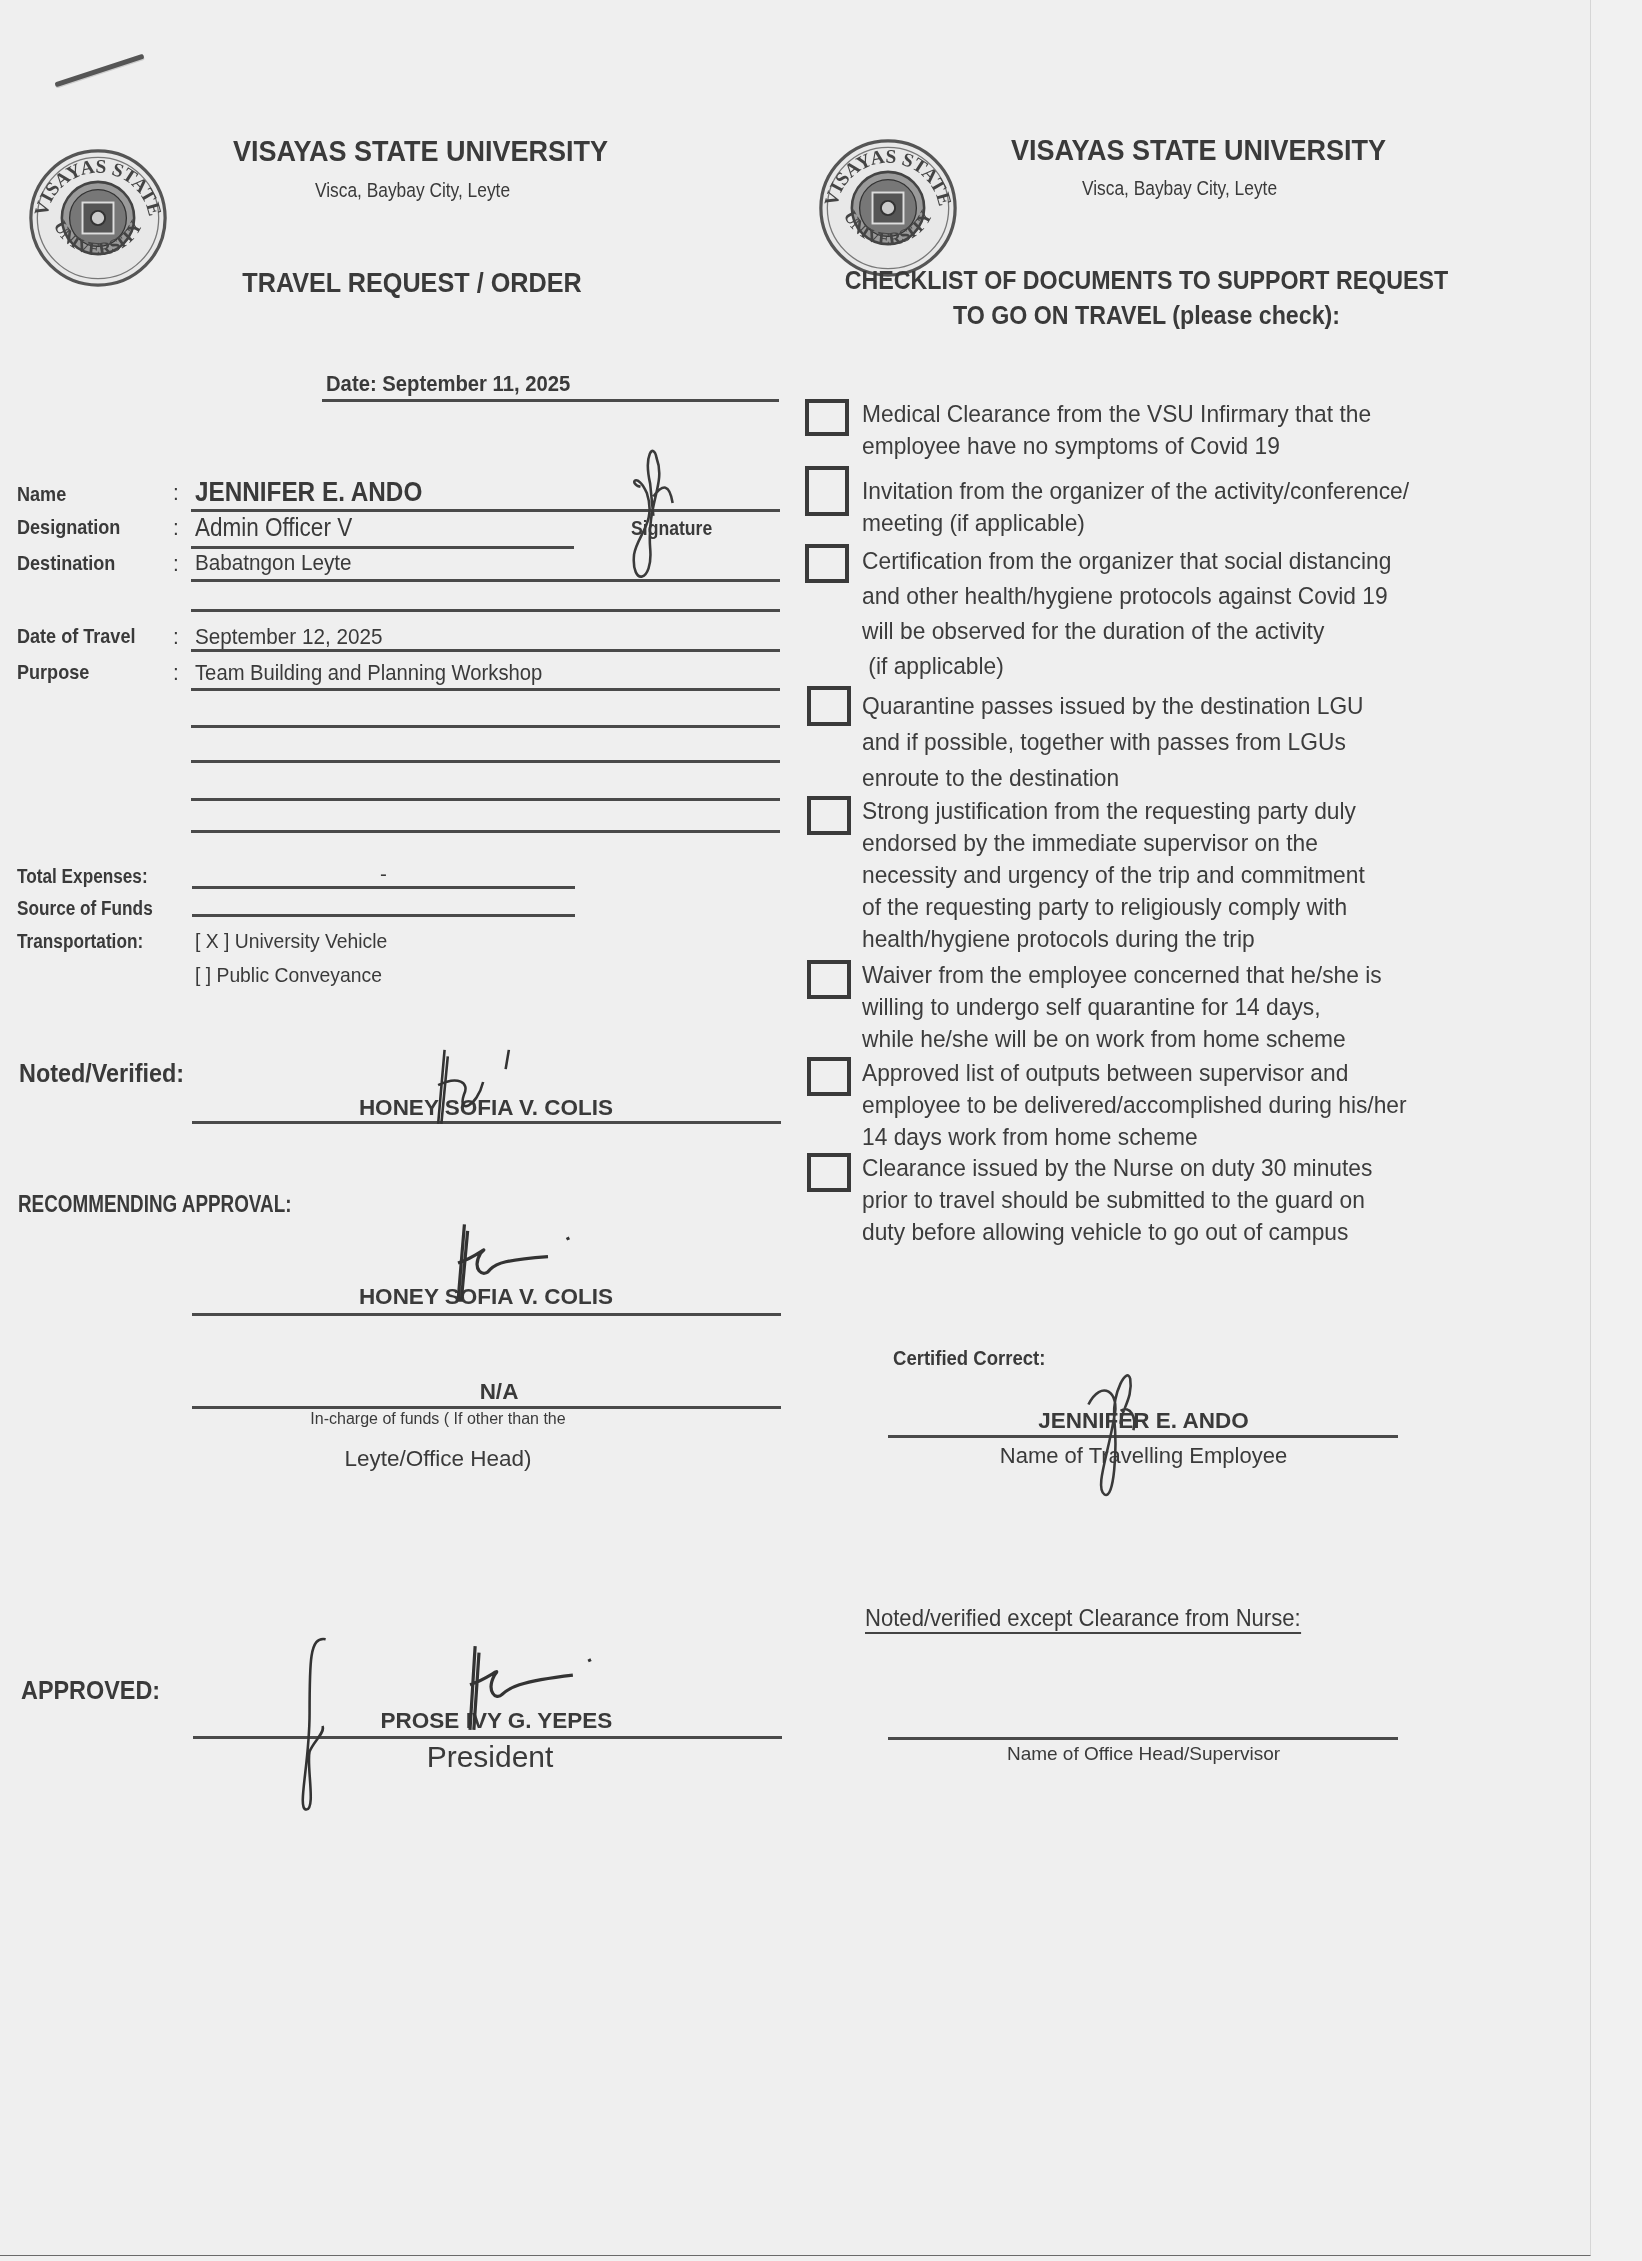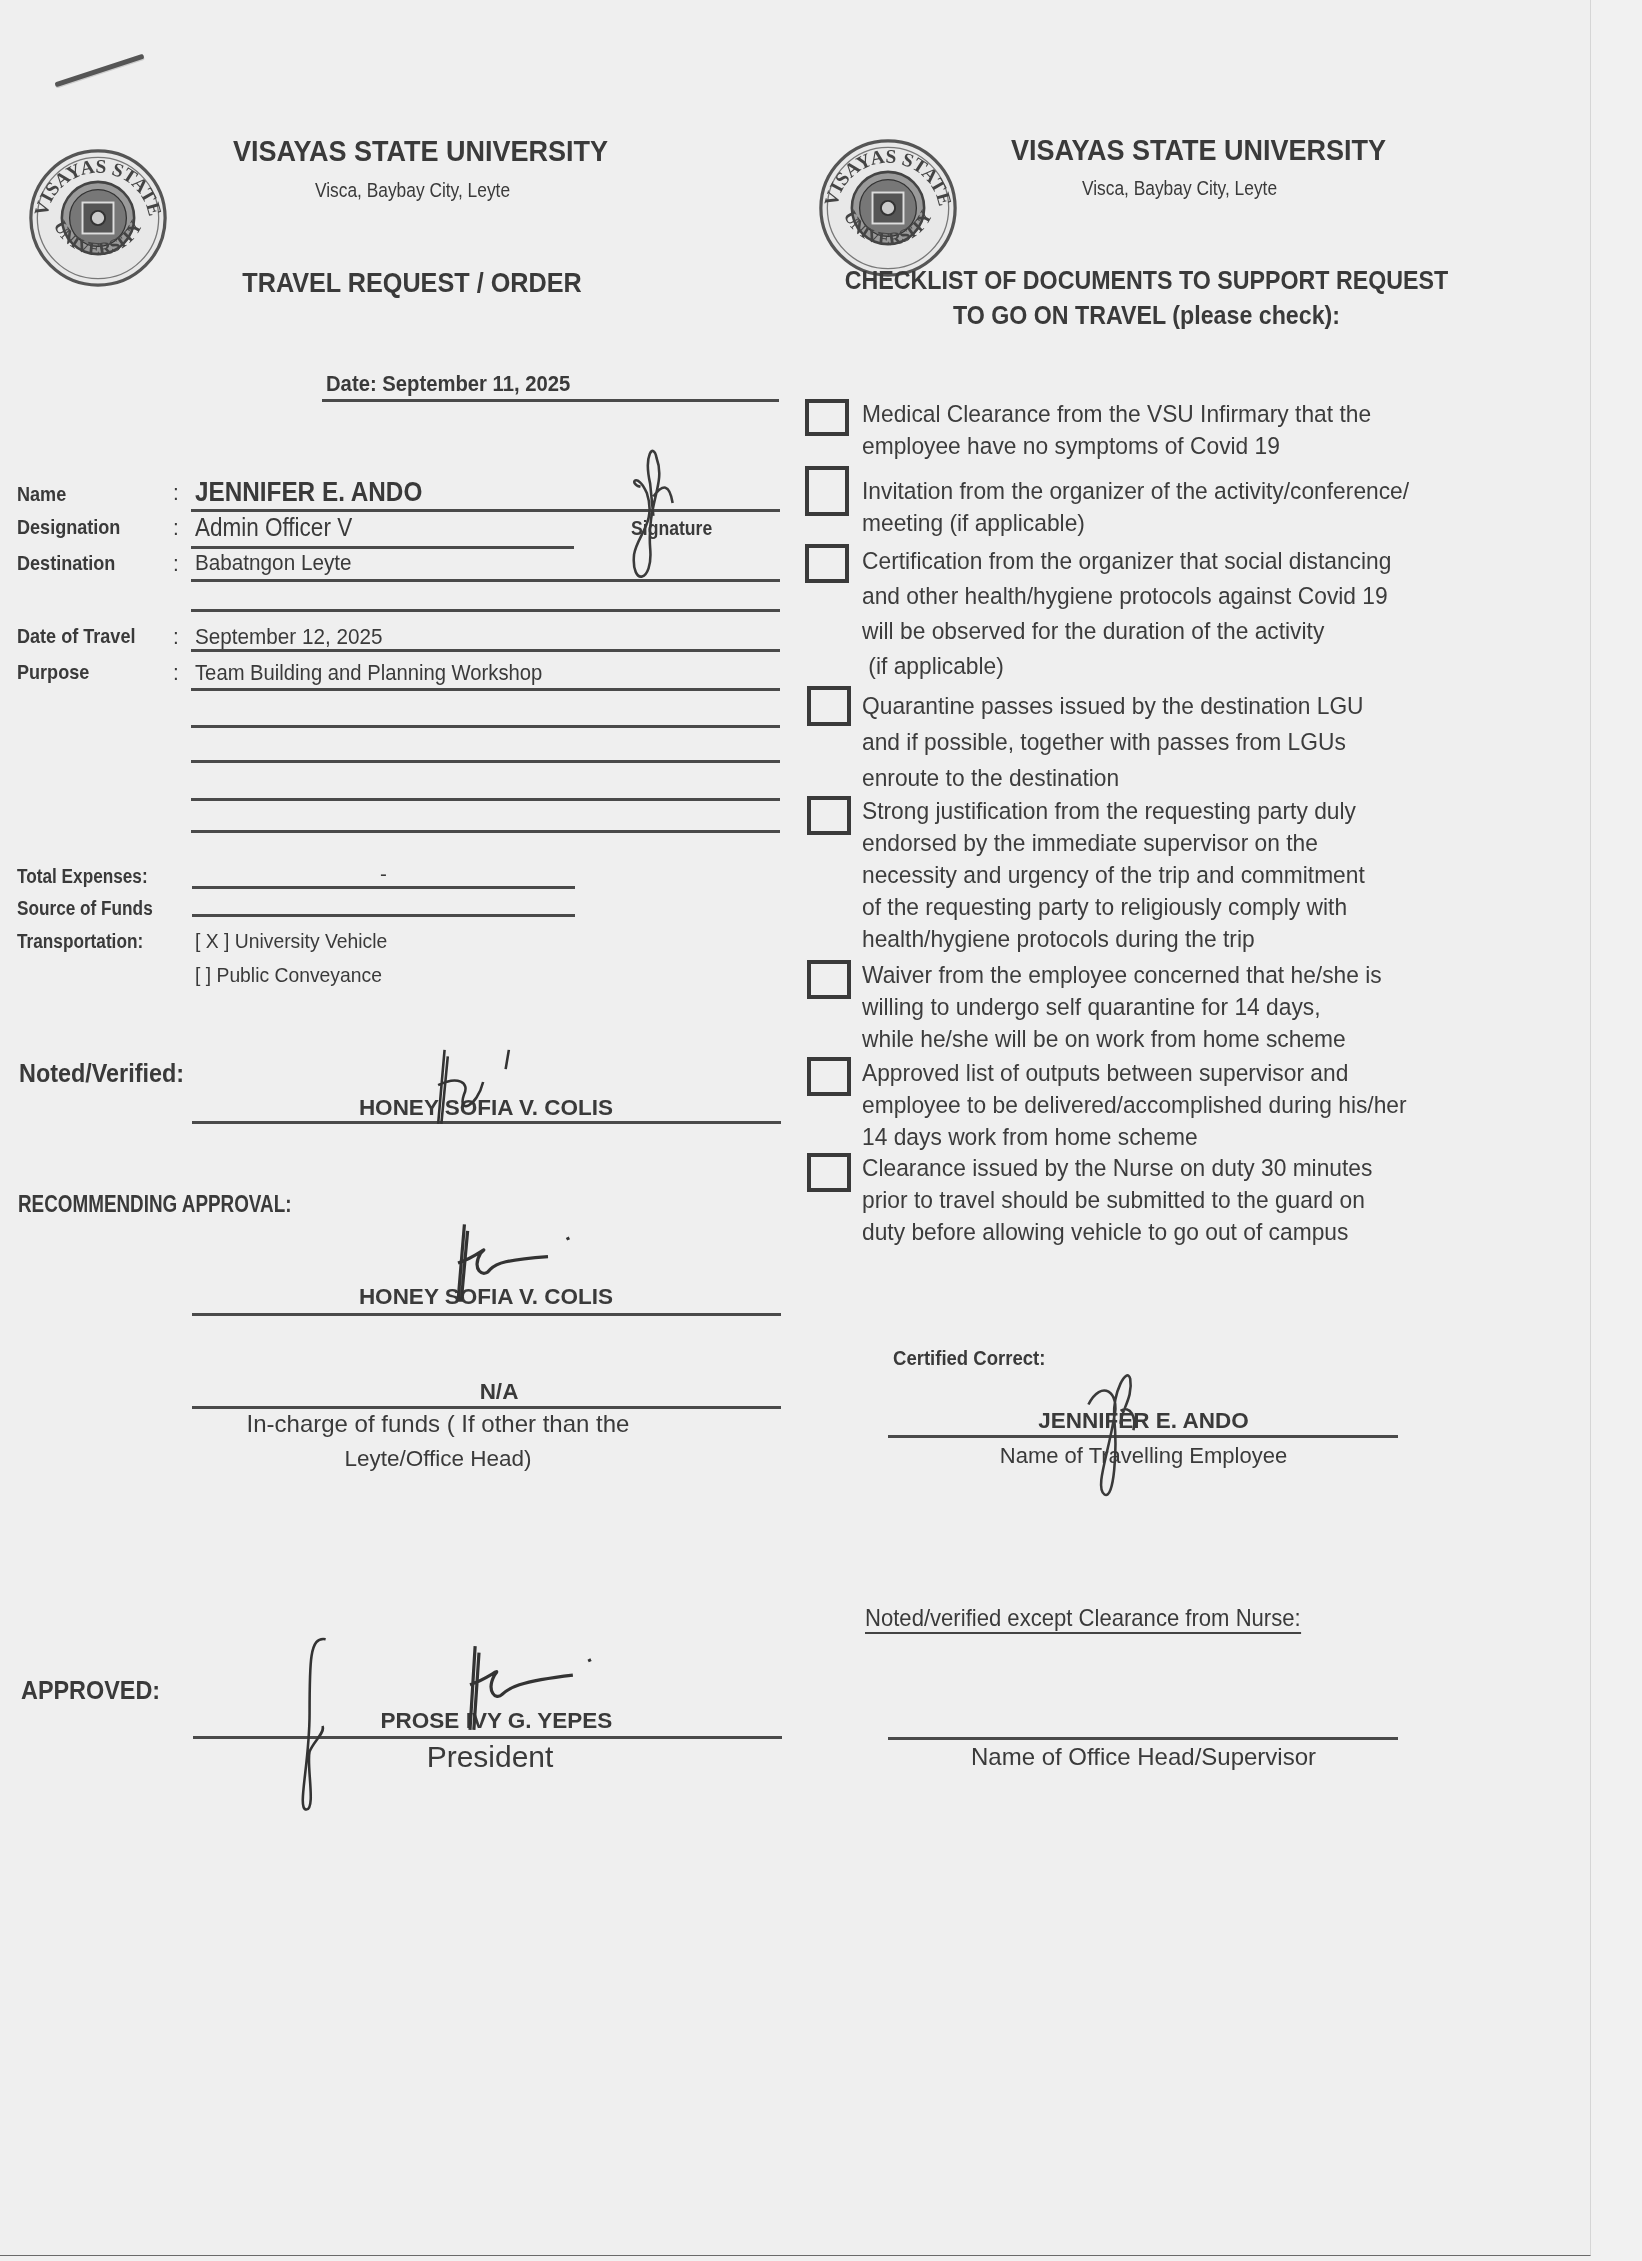--- a/index.html
+++ b/index.html
@@ -108,21 +108,21 @@
   <div class="abs b" style="left:19.3px;top:1058px;font-size:26px;transform:scaleX(0.9);transform-origin:left;">Noted/Verified:</div>
   <div class="abs b cx" style="left:193px;top:1095px;width:586px;font-size:22.5px;">HONEY SOFIA V. COLIS</div>
   <div class="rule" style="left:192px;top:1121px;width:589px;"></div>
 
   <div class="abs" style="left:18px;top:1191px;font-size:23px;font-weight:bold;transform:scaleX(0.82);transform-origin:left;">RECOMMENDING APPROVAL:</div>
   <div class="abs b cx" style="left:193px;top:1284px;width:586px;font-size:22.5px;">HONEY SOFIA V. COLIS</div>
   <div class="rule" style="left:192px;top:1313px;width:589px;"></div>
 
   <div class="abs b cx" style="left:206px;top:1379px;width:586px;font-size:22.5px;">N/A</div>
   <div class="rule" style="left:192px;top:1406px;width:589px;"></div>
-  <div class="abs cx" style="left:193px;top:1410px;width:490px;font-size:24px;">In-charge of  funds ( If other than the</div>
+  <div class="abs cx" style="left:193px;top:1410px;width:490px;font-size:16px;">In-charge of  funds ( If other than the</div>
   <div class="abs cx" style="left:193px;top:1446px;width:490px;font-size:22.5px;">Leyte/Office Head)</div>
 
   <div class="abs b" style="left:20.6px;top:1675px;font-size:26px;transform:scaleX(0.9);transform-origin:left;">APPROVED:</div>
   <div class="abs b cx" style="left:303px;top:1708px;width:387px;font-size:22.5px;">PROSE IVY G. YEPES</div>
   <div class="rule" style="left:193px;top:1736px;width:589px;"></div>
   <div class="abs cx" style="left:303px;top:1740px;width:374px;font-size:30px;">President</div>
 
   <svg class="seal" style="left:817px;top:137px;" viewBox="0 0 220 220">
     <circle cx="110" cy="110" r="104" fill="#e8e8e8" stroke="#555" stroke-width="5"></circle>
     <circle cx="110" cy="110" r="94" fill="none" stroke="#777" stroke-width="2"></circle>
@@ -207,21 +207,21 @@
   <div class="abs b" style="left:893px;top:1346px;font-size:20.6px;transform:scaleX(0.9);transform-origin:left;">Certified Correct:</div>
   <div class="abs b cx" style="left:889px;top:1408px;width:509px;font-size:22.5px;">JENNIFER E. ANDO</div>
   <div class="rule" style="left:888px;top:1435px;width:510px;"></div>
   <div class="abs cx" style="left:889px;top:1443px;width:509px;font-size:22px;">Name of Travelling Employee</div>
 
   <div class="abs" style="left:865px;top:1604px;font-size:24px;transform:scaleX(0.92);transform-origin:left;">
     <span style="border-bottom:2.6px solid #444;padding-bottom:1.3px;">Noted/verified except Clearance from Nurse:</span>
   </div>
   <div class="abs b cx" style="left:889px;top:1701px;width:509px;font-size:22.5px;"></div>
   <div class="rule" style="left:888px;top:1737px;width:510px;"></div>
-  <div class="abs cx" style="left:889px;top:1743px;width:509px;font-size:24px;">Name of Office Head/Supervisor</div>
+  <div class="abs cx" style="left:889px;top:1743px;width:509px;font-size:19px;">Name of Office Head/Supervisor</div>
 
   <svg class="sig" style="left:618px;top:445px;" width="90" height="148" viewBox="0 0 140 230">
     <path d="M35 65 C15 60 30 40 45 75 C60 120 30 140 25 170 C20 220 55 215 50 160 C45 90 75 60 60 20 C55 -5 40 15 50 60 L55 110 M55 80 C70 60 80 60 85 90" fill="none" stroke="#3a3a3a" stroke-width="4"></path>
   </svg>
 
   <svg class="sig" style="left:425px;top:1037px;" width="142" height="90" viewBox="0 0 220 140">
     <path d="M20 135 L30 20 M25 135 L35 30 M20 75 C50 60 70 70 60 90 C50 120 80 110 90 70 M130 20 L125 50" fill="none" stroke="#333" stroke-width="4"></path>
   </svg>
 
   <svg class="sig" style="left:445px;top:1218px;" width="161" height="90" viewBox="0 0 250 140">

